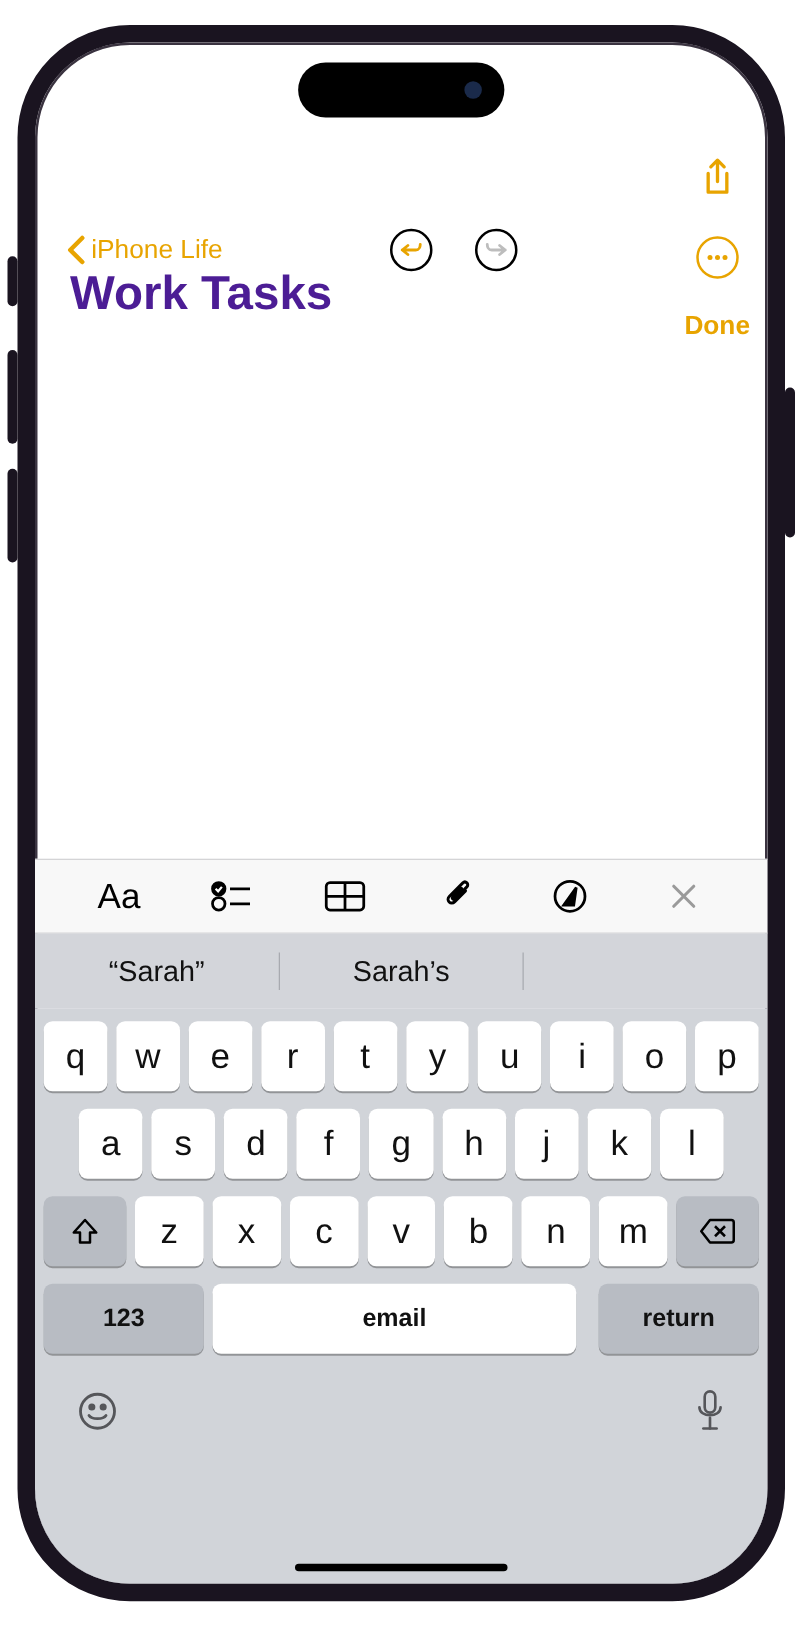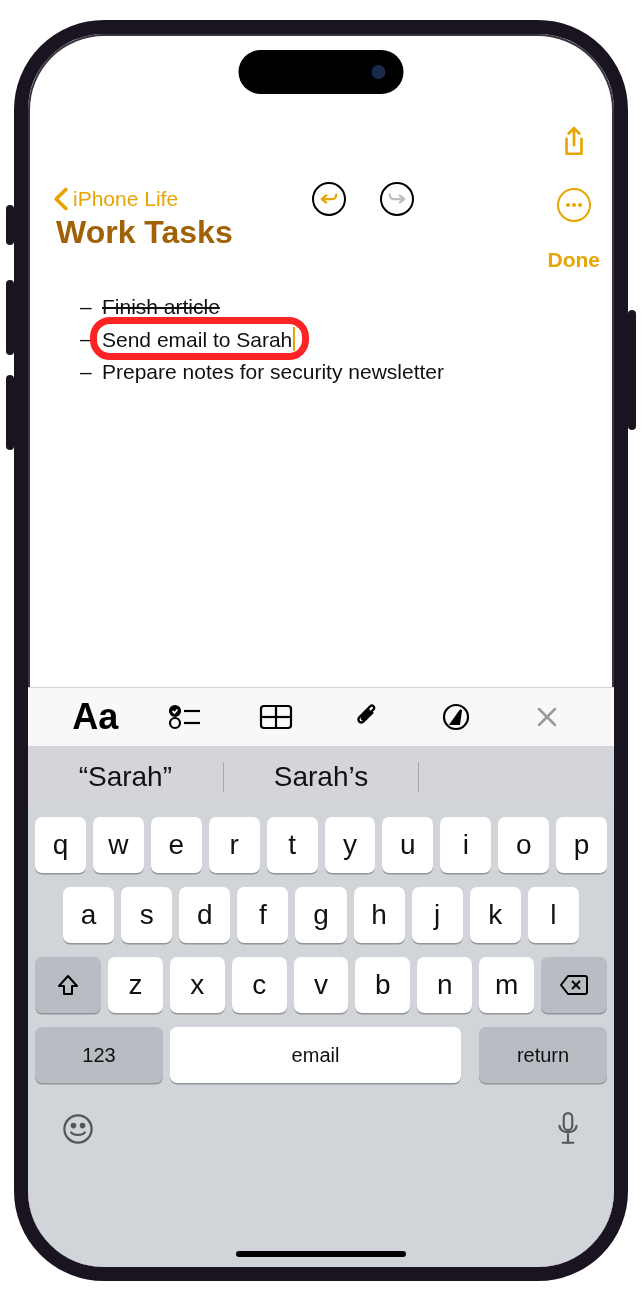--- a/index.html
+++ b/index.html
@@ -109,21 +109,21 @@
     display:flex; align-items:center; justify-content:center; color:#e8a400;
   }
   .done{ color:#e8a400; font-size:21px; font-weight:600;}
 
   
   .content{
     position:absolute; top:150px; left:0; right:0; bottom:0;
     padding:16px 28px;
   }
   .title{
-    font-size:32px; font-weight:700; color:#a16207; margin:14px 0 40px;
+    font-size:38px; font-weight:700; color:#4c1d95; margin:14px 0 40px;
   }
   .list{ list-style:none; padding-left:24px;}
   .list li{
     position:relative; font-size:21px; color:#111; padding:4px 0 4px 22px;
   }
   .list li::before{
     content:"–"; position:absolute; left:0; color:#111;
   }
   .highlight-wrap{
     position:relative; display:inline-block;
@@ -146,28 +146,28 @@
   .format-bar{
     position:absolute; left:0; right:0; bottom:520px;
     height:60px; background:#f8f8f8;
     border-top:1px solid #d4d4d6; border-bottom:1px solid #d4d4d6;
     display:flex; align-items:center; justify-content:space-around;
     padding:0 22px;
   }
   .format-bar .fb{ width:60px; display:flex; justify-content:center; align-items:center;}
   .fb svg{ display:block; }
   .fb.close{ color:#9a9a9a;}
-  .fb .aa{ font-size:36px; font-weight:700;}
+  .fb .aa{ font-size:28px; font-weight:400;}
 
   
   .suggestions{
     position:absolute; left:0; right:0; bottom:460px; height:60px;
     background:#d3d5da;
     display:flex; align-items:center;
-    font-size:28px; color:#111;
+    font-size:23px; color:#111;
   }
   .suggestions .sugg{
     flex:1; text-align:center; position:relative;
   }
   .suggestions .sep{
     width:1px; height:30px; background:#a8aab0;
   }
 
   
   .keyboard{
@@ -182,21 +182,21 @@
     height:56px; flex:1;
     display:flex; align-items:center; justify-content:center;
     font-size:28px; color:#111;
   }
   .krow.r2{ padding:0 28px;}
   .key.special{ background:#b8bcc3; flex:0 0 66px;}
   .key.space{ flex:1; font-size:20px;}
   .key.num{ flex:0 0 128px; font-size:20px;}
   .key.return{ flex:0 0 128px; font-size:20px; background:#b8bcc3;}
   .krow.r4 .key.return{ background:#b8bcc3;margin-left:11px;}
-  .krow.r4{ margin-top:4px;}
+  .krow.r4{ margin-top:4px;font-weight:bold;}
   .bottom-row{
     display:flex; justify-content:space-between; align-items:center;
     padding:14px 26px 0;
   }
   .bottom-row svg{ display:block;}
   .home-indicator{
     position:absolute; bottom:10px; left:50%; transform:translateX(-50%);
     width:170px; height:6px; background:#000; border-radius:4px;
   }
 </style>
@@ -243,34 +243,20 @@
               <circle cx="9" cy="2" r="2" fill="#e8a400"></circle>
               <circle cx="15" cy="2" r="2" fill="#e8a400"></circle>
             </svg>
         </div>
         <span class="done">Done</span>
       </div>
     </div>
 
     <div class="content">
       <h1 class="title">Work Tasks</h1>
-      <ul class="list">
-        <li>
-          <span class="strike">Finish article</span>
-        </li>
-        <li>
-          <span class="highlight-wrap">
-            <span>Send email to Sarah</span><span class="cursor"></span>
-            <span class="highlight-box"></span>
-          </span>
-        </li>
-        <li>
-          <span>Prepare notes for security newsletter</span>
-        </li>
-      </ul>
     </div>
 
     <div class="format-bar">
       <div class="fb">
           <span class="aa">Aa</span>
         </div>
       <div class="fb">
         <svg width="34" height="28" viewBox="0 0 34 28" fill="none" stroke="#000" stroke-width="2.2">
           <circle cx="7" cy="8" r="5" fill="#000"></circle>
             <path d="M4.5 8 l2 2 l3 -3.5" stroke="#fff" stroke-width="1.8"></path>

